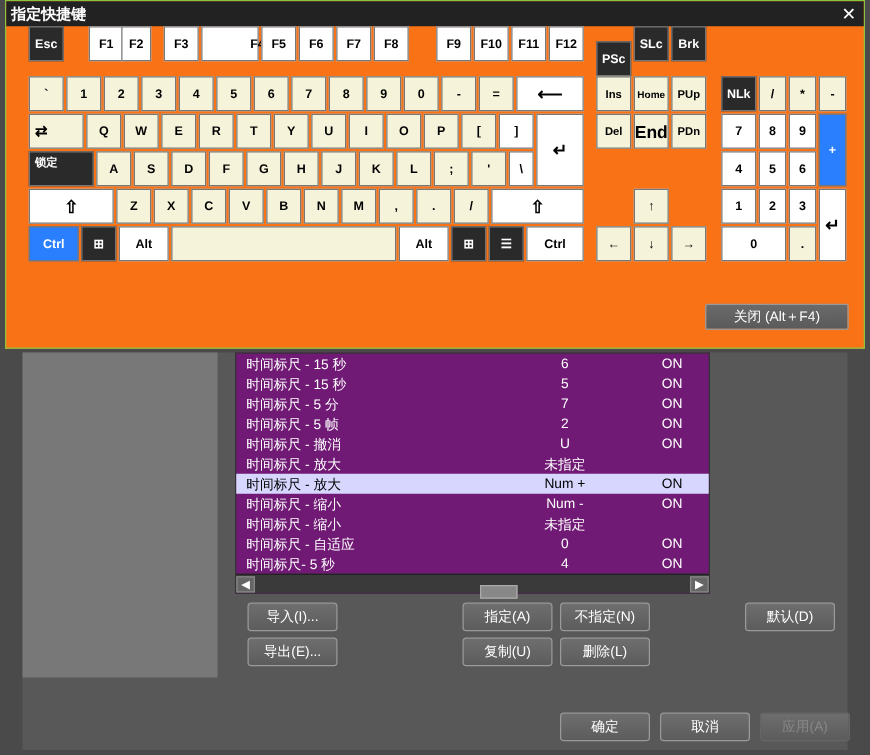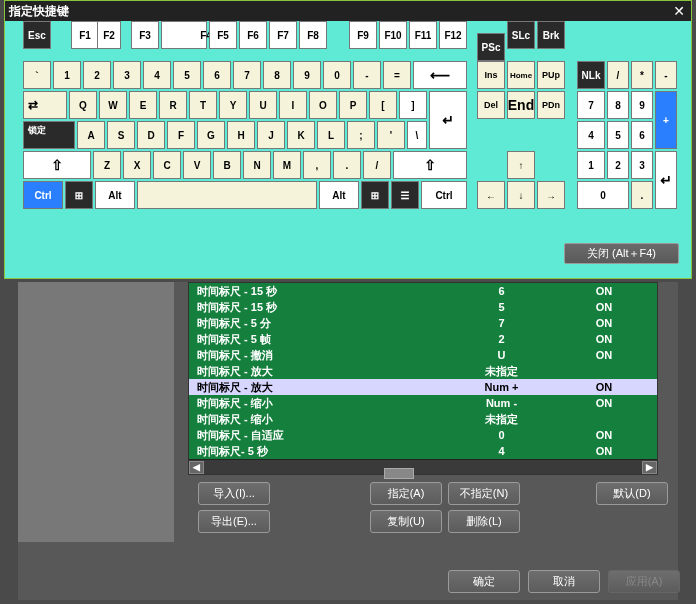--- a/index.html
+++ b/index.html
@@ -10,21 +10,21 @@
     color: #fff;
     width: 696px;
     height: 604px;
     overflow: hidden;
     position: relative;
   }
   .dialog {
     position: absolute;
     left: 4px; top: 0;
     width: 688px; height: 279px;
-    background: #5eead4;
+    background: #f97316;
     border: 1px solid #8ac43f;
   }
   .titlebar {
     height: 20px;
     background: #222;
     display: flex;
     align-items: center;
     justify-content: space-between;
     padding: 0 4px;
   }
@@ -87,24 +87,23 @@
   }
   .sidebar {
     position:absolute;
     left:0; top:0;
     width:156px; height:260px;
     background:#787878;
   }
   .list {
     position:absolute;
     left:170px; top:0;
-    width:470px;
-    background:#15803d;
+    width:380px;
+    background:#701a75;
     border:1px solid #333;
-    font-weight:bold;
   }
   .row {
     display:flex;
     height:16px;
     font-size:11px;
     align-items:center;
   }
   .row.sel { background:#d6d6ff; color:#000;}
   .c1 { width:245px; padding-left:8px; white-space:nowrap; overflow:hidden;}
   .c2 { width:135px; text-align:center;}

